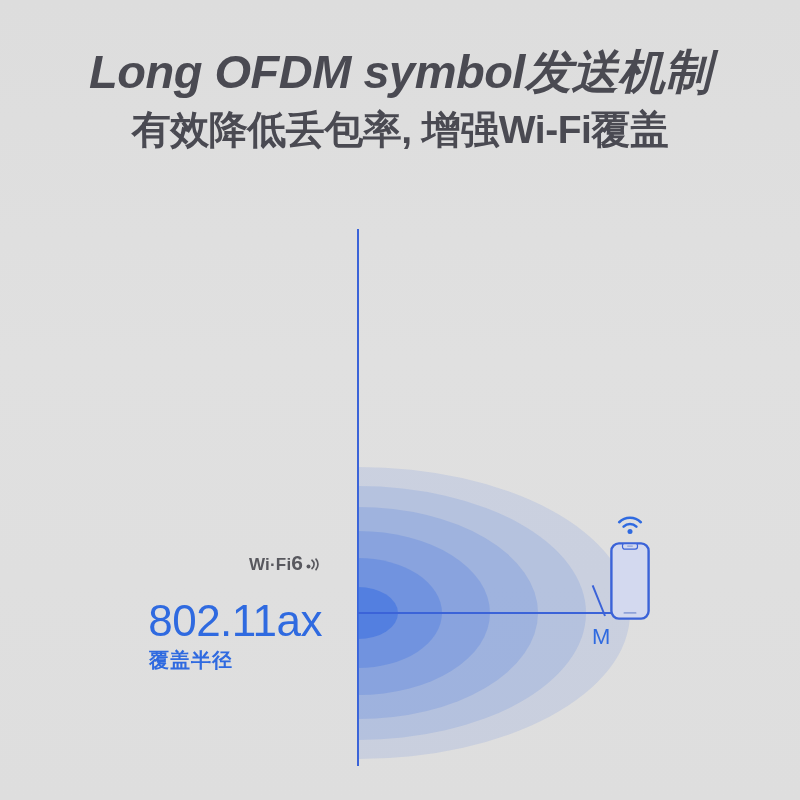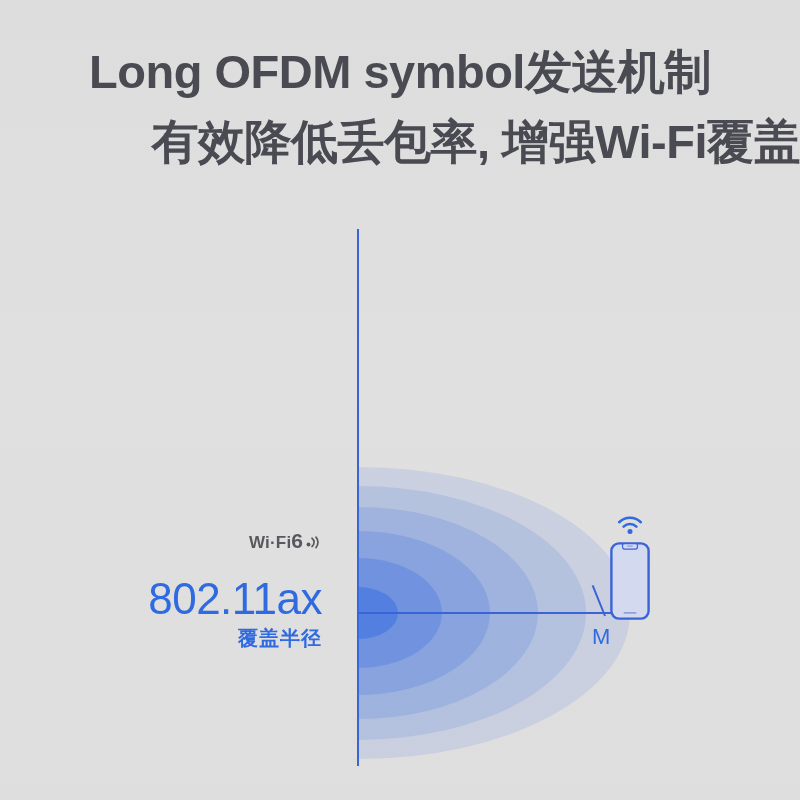--- a/index.html
+++ b/index.html
@@ -31,26 +31,26 @@
     text-align: center;
     color: #4a4a52;
     font-weight: 700;
     letter-spacing: -0.5px;
     line-height: 1.18;
     user-select: none;
   }
   .headline-line1 {
     display: block;
     font-size: 47px;
+    font-style: italic;
   }
   .headline-line2 {
     display: block;
-    font-size: 47px;
-    margin-top: 15px;
-    text-align: right;
+    font-size: 39px;
+    margin-top: 8px;
   }
 
   
   .axis {
     position: absolute;
     left: 357px;
     top: 229px;
     width: 2px;
     height: 537px;
     background: #3b63d8;
@@ -72,20 +72,21 @@
   .label-ax { left: 60px; top: 300px; width: 262px; }
 
   .std-badge {
     display: block;
     color: #58585e;
     font-weight: 700;
     font-size: 17px;
     letter-spacing: 0.2px;
     line-height: 1;
     white-space: nowrap;
+    margin-top: 22px;
   }
   .std-badge .wifi6-num {
     font-size: 21px;
     font-weight: 700;
     letter-spacing: 0;
   }
   .badge-wave {
     display: inline-block;
     vertical-align: middle;
     margin-left: 3px;
@@ -102,20 +103,21 @@
     letter-spacing: -0.5px;
     white-space: nowrap;
   }
   .std-sub {
     display: block;
     color: #2f6ae0;
     font-size: 20px;
     font-weight: 700;
     margin-top: 4px;
     letter-spacing: 1px;
+    text-align: center;
   }
 
   
   .waves {
     position: absolute;
     overflow: hidden;
   }
 
   .waves-ax { left: 358px; top: 233px; width: 300px; height: 300px; }
 

